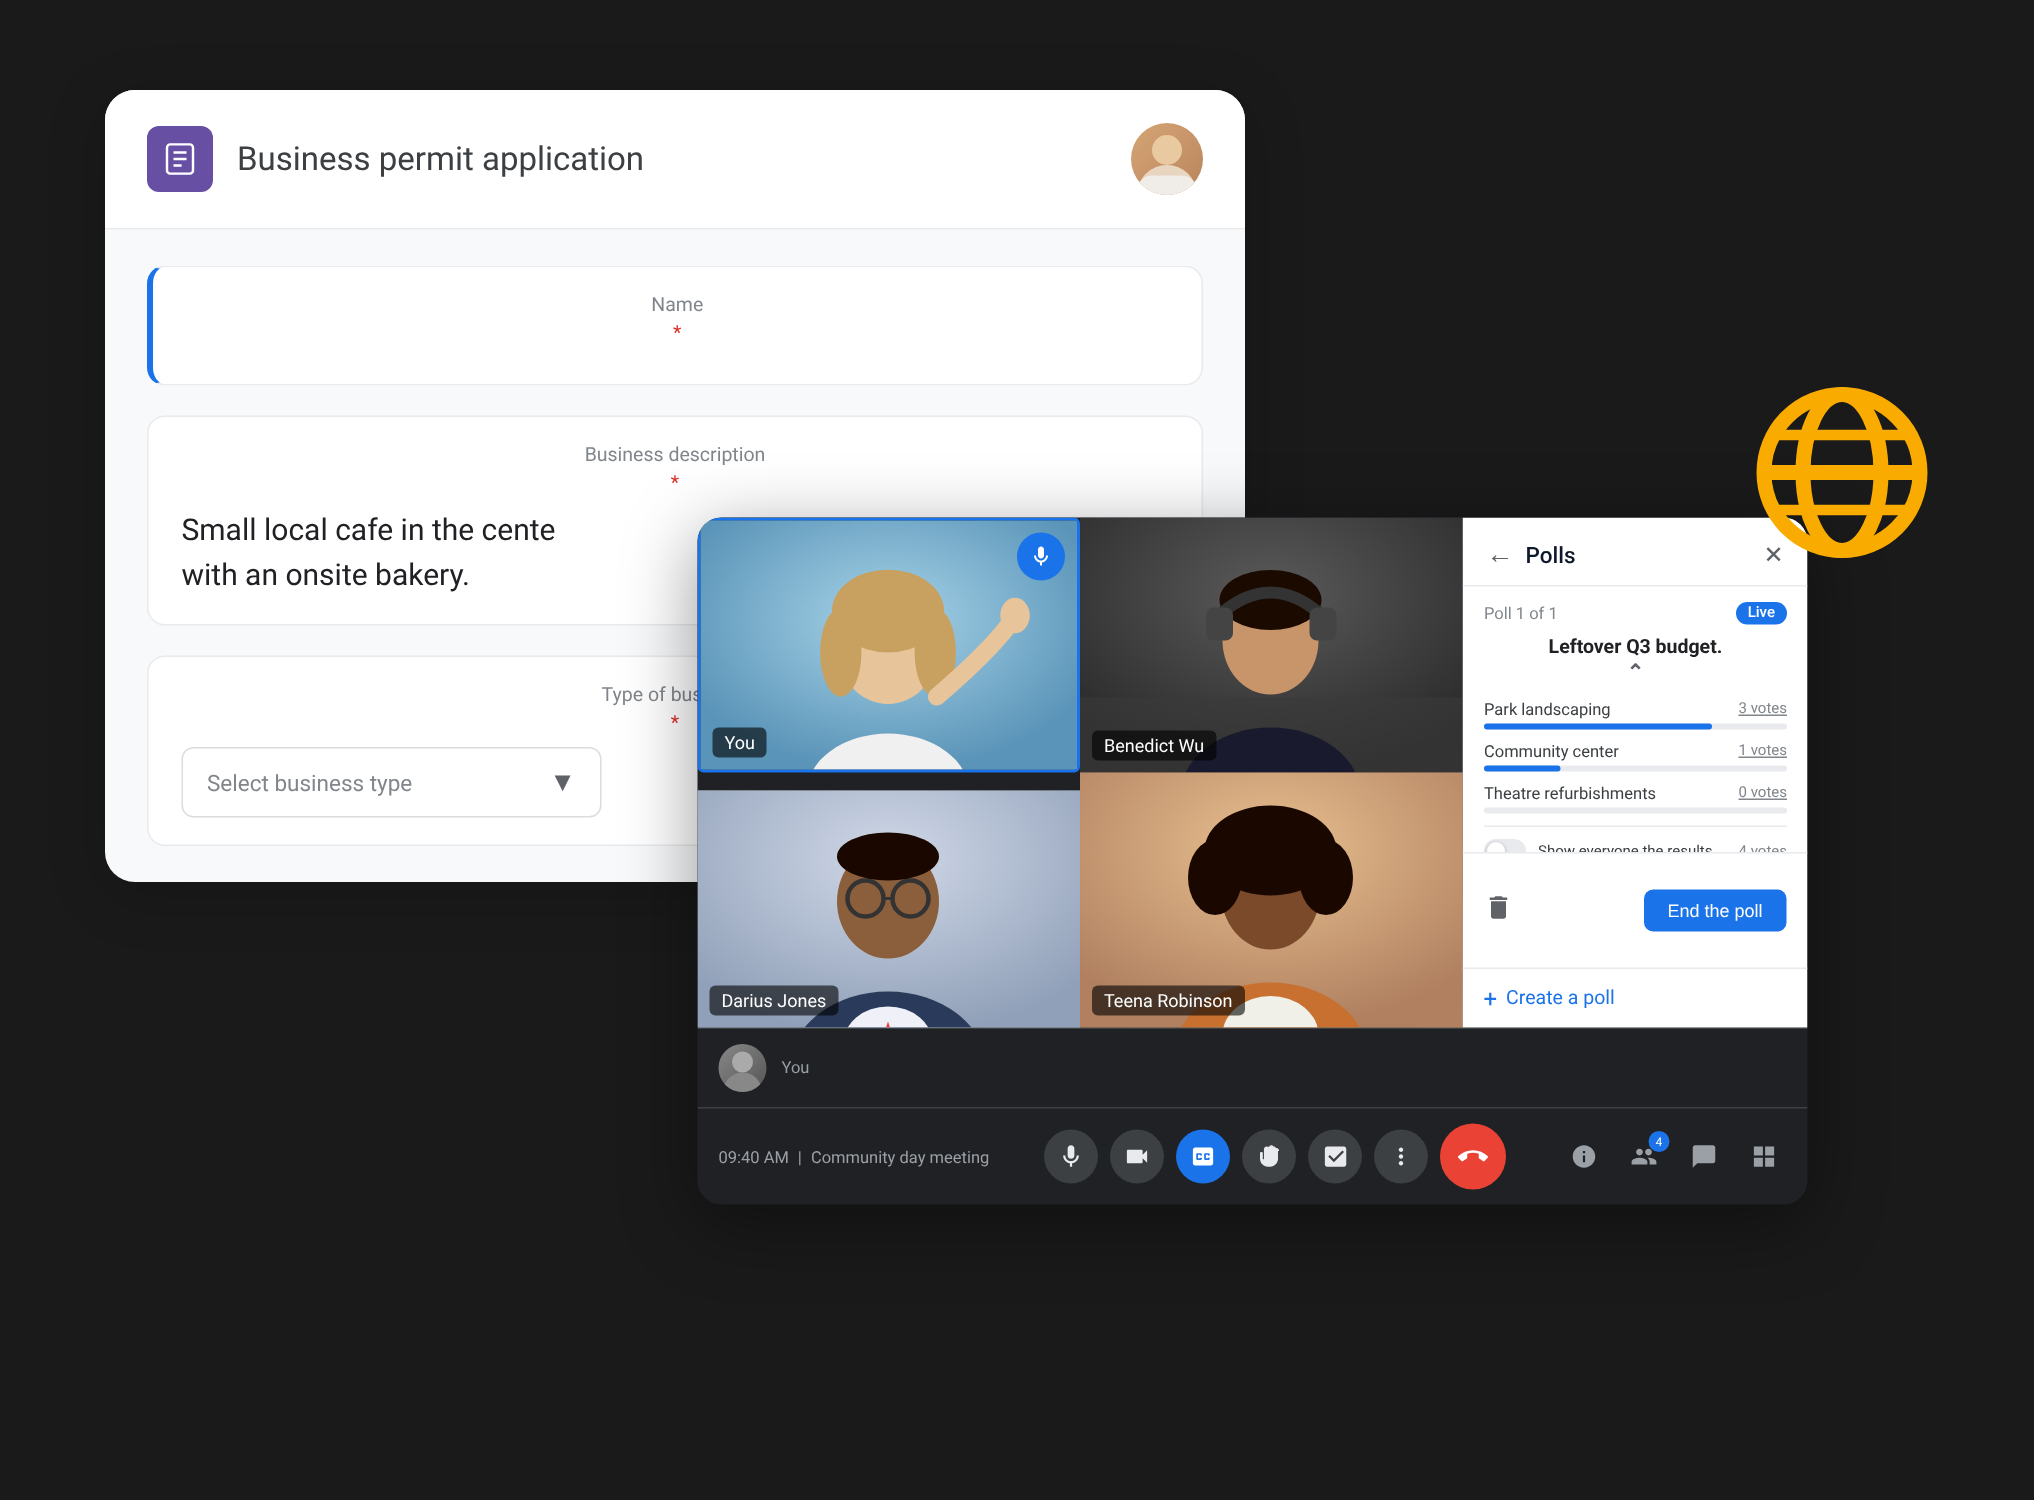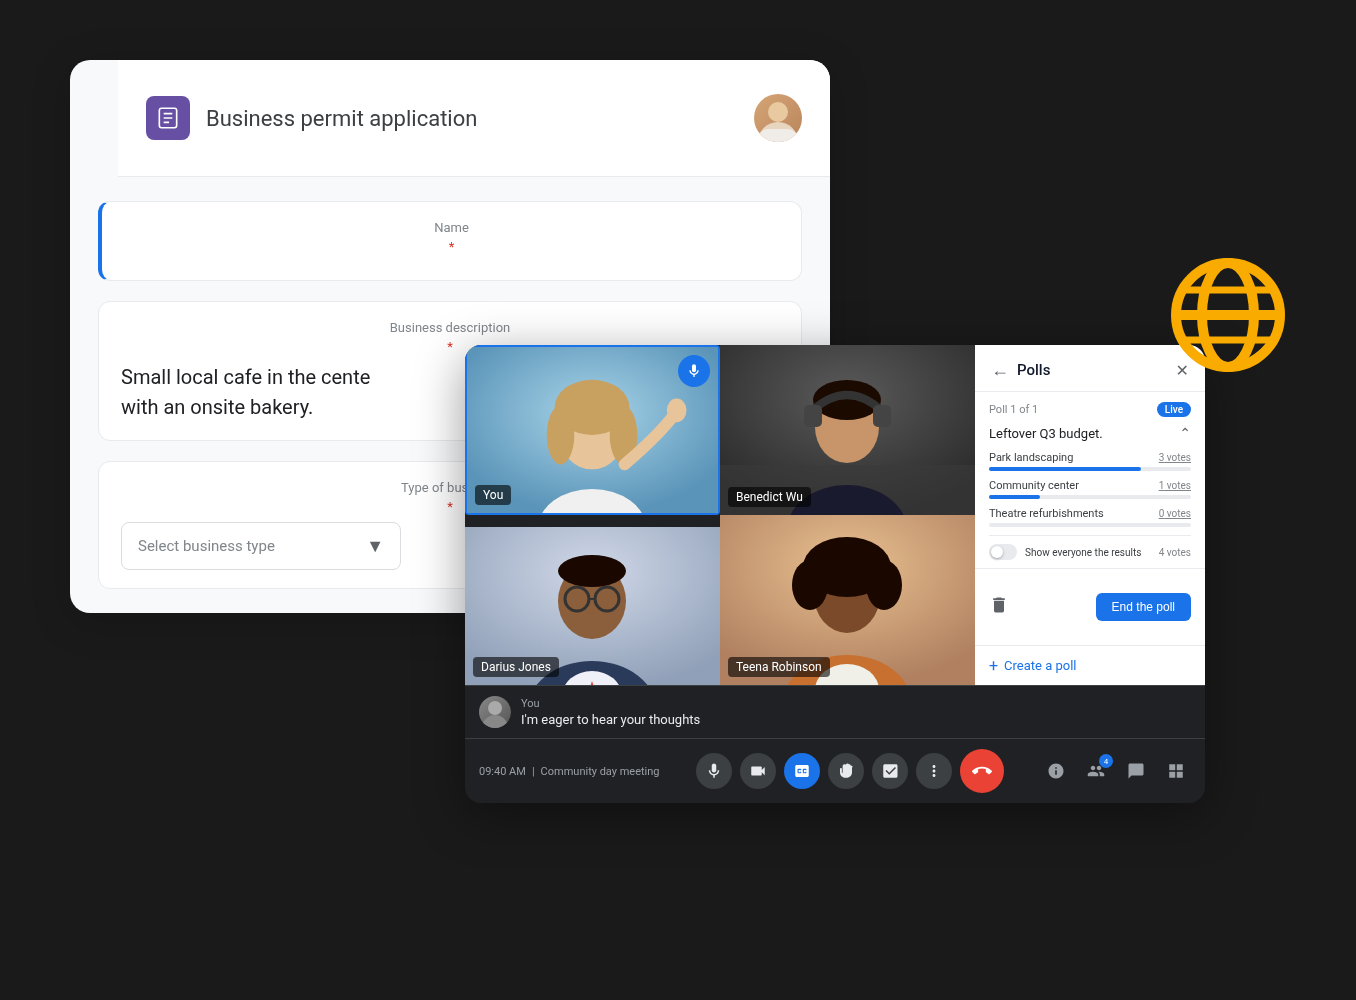--- a/index.html
+++ b/index.html
@@ -29,26 +29,25 @@
       left: 70px;
       width: 760px;
       background: #f8f9fa;
       border-radius: 20px;
       overflow: hidden;
       box-shadow: 0 8px 40px rgba(0,0,0,0.18);
       z-index: 3;
     }
     .form-header {
       background: #fff;
-      padding: 34px 28px;
+      padding: 22px 28px;
       display: flex;
       align-items: center;
       justify-content: space-between;
       border-bottom: 1px solid #e8eaed;
-      margin-left: 48px;
     }
     .form-header-left {
       display: flex;
       align-items: center;
       gap: 16px;
     }
     .form-icon {
       width: 44px;
       height: 44px;
       background: #6750a4;
@@ -245,26 +244,27 @@
     .live-badge {
       background: #1a73e8;
       color: #fff;
       font-size: 10px;
       padding: 2px 8px;
       border-radius: 12px;
       font-weight: 500;
     }
     .poll-question {
       font-size: 13px;
-      font-weight: 400;
+      font-weight: 700;
       color: #202124;
       margin-bottom: 10px;
       display: flex;
       align-items: center;
       justify-content: space-between;
+      flex-direction: column;
     }
     .poll-option {
       margin-bottom: 8px;
     }
     .poll-option-row {
       display: flex;
       justify-content: space-between;
       align-items: center;
       margin-bottom: 3px;
     }
@@ -759,21 +759,20 @@
 
   <div class="video-chat-area">
     <div class="chat-avatar">
       <svg viewBox="0 0 32 32" xmlns="http://www.w3.org/2000/svg" width="32" height="32">
         <circle cx="16" cy="32" r="13" fill="#888"></circle>
         <circle cx="16" cy="12" r="7" fill="#aaa"></circle>
       </svg>
     </div>
     <div class="chat-bubble">
       <div class="chat-sender">You</div>
-      <div class="chat-message">I'm eager to hear your thoughts</div>
     </div>
   </div>
 
   <div class="video-controls">
     <div class="controls-left">
       <span class="meeting-time">09:40 AM</span>
       <span style="color:#9aa0a6; font-size:11px;">|</span>
       <span class="meeting-name">Community day meeting</span>
     </div>
     <div class="controls-center">

